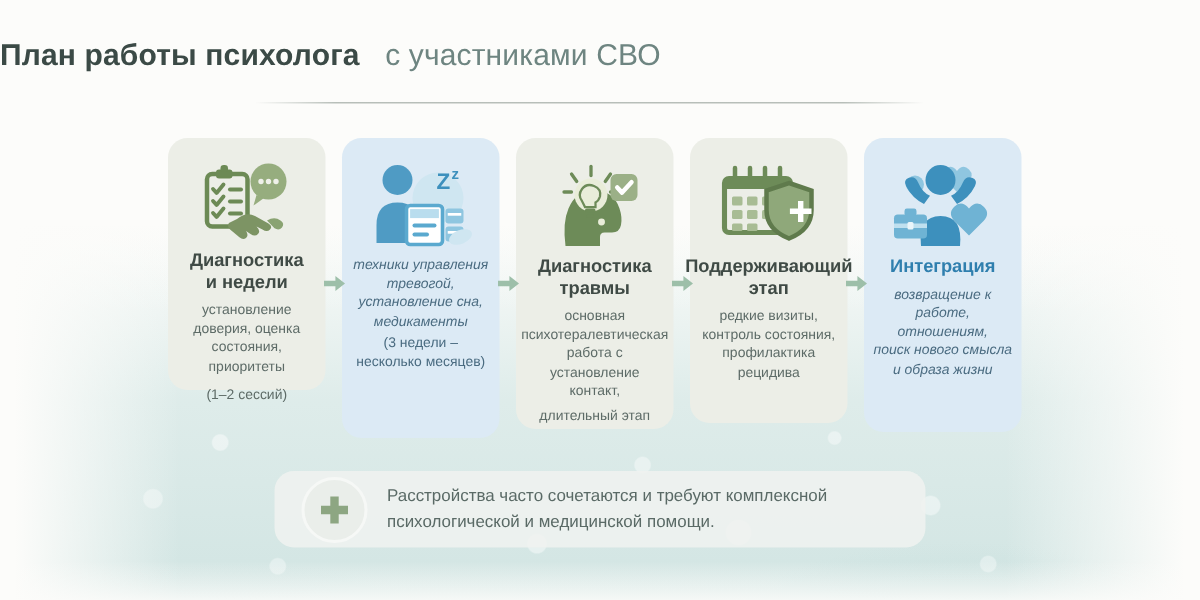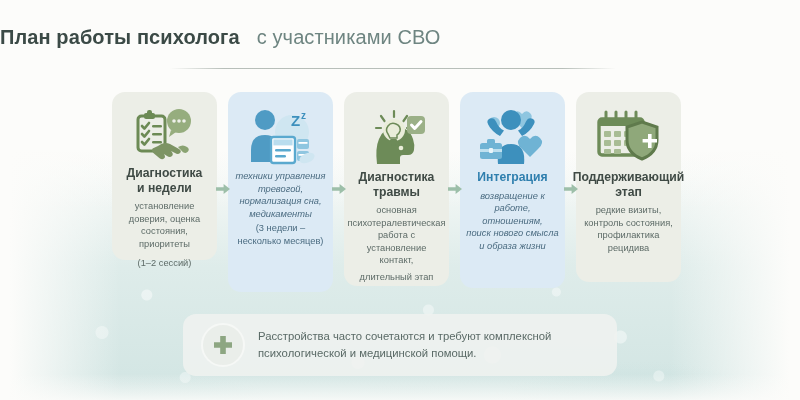--- a/index.html
+++ b/index.html
@@ -82,21 +82,21 @@
   }
   .card-body.blue{color:#4a6b80;font-style:italic;}
   .card-note{font-size:9.3px;line-height:12.6px;text-align:center;color:#5d6b67;margin-top:7px;}
 
   
   .arrow{position:absolute;top:182px;width:14px;height:14px;}
   .arrow svg{display:block;}
 
   
   .banner{
-    position:absolute;left:183px;top:314px;width:434px;height:62px;
+    position:absolute;left:183px;top:314px;width:434px;height:51px;
     border-radius:13px;background:rgba(240,242,240,.86);
     display:flex;align-items:center;gap:13px;padding:0 18px;box-sizing:border-box;
   }
   .banner-badge{
     width:40px;height:40px;border-radius:50%;flex:0 0 40px;
     background:#eaeeea;border:2px solid #f6f8f6;
     display:flex;align-items:center;justify-content:center;
   }
   .banner-text{font-size:11.3px;line-height:17px;color:#5a6a66;}
 </style>
@@ -170,21 +170,21 @@
           <rect x="52" y="33" width="12" height="10" rx="2" fill="#8fc6e0"></rect>
           <rect x="52" y="45" width="12" height="10" rx="2" fill="#8fc6e0"></rect>
           <rect x="53.5" y="36" width="9" height="1.8" fill="#ffffff"></rect>
           <rect x="53.5" y="48" width="9" height="1.8" fill="#ffffff"></rect>
           <ellipse cx="62" cy="52" rx="8" ry="4.6" fill="#cfe6f1" transform="rotate(-22 62 52)"></ellipse>
         </svg>
       </div>
       <div class="card-body blue">
         <div>техники управления</div>
         <div>тревогой,</div>
-        <div>нормализация сна,</div>
+        <div>установление сна,</div>
         <div>медикаменты</div>
       </div>
       <div class="card-note" style="margin-top:2px;color:#4a6b80;">(3 недели – несколько месяцев)</div>
     </div>
 
     <div class="card green c3">
       <div class="card-icon">
         <svg width="68" height="60" viewBox="0 0 68 60">
           <path d="M14 58 q-2-16 2-25 q5-12 17-12 q13 0 17 12 q2 6 1 11 q-1 5 -6 5 h-5 q-3 0-3 3 v6 z" fill="#6d8b58"></path>
           <circle cx="31" cy="24" r="11" fill="#e9edd9"></circle>
@@ -207,47 +207,20 @@
         <div>Диагностика</div>
         <div>травмы</div>
       </div>
       <div class="card-body">
         <div>основная</div>
         <div>психотералевтическая</div>
         <div>работа с установление</div>
         <div>контакт,</div>
       </div>
       <div class="card-note" style="margin-top:4px;">длительный этап</div>
-    </div>
-
-    <div class="card blue c4">
-      <div class="card-icon">
-        <svg width="70" height="60" viewBox="0 0 70 60">
-          <path d="M44 8 q4-5 8-1 q4 4-1 8 l-7 7 l-7-7 q-5-4-1-8 q4-4 8 1 z" fill="#8fc6e0"></path>
-          <path d="M52 33 q5-6 10-1 q5 5-2 11 l-8 8 l-8-8 q-7-6-2-11 q5-5 10 1 z" fill="#6fb3d4"></path>
-          <circle cx="16" cy="17" r="6" fill="#8fc6e0"></circle>
-          <circle cx="33" cy="14" r="10" fill="#3d90bd"></circle>
-          <path d="M20 58 q-2-20 13-20 q15 0 13 20 z" fill="#3d90bd"></path>
-          <path d="M22 30 q-8-4-12-12 q-2-4 2-5.5 q4-1.5 6 3 q3 7 8 9 z" fill="#3d90bd"></path>
-          <path d="M44 30 q8-4 12-12 q2-4-2-5.5 q-4-1.5-6 3 q-3 7-8 9 z" fill="#3d90bd"></path>
-          <rect x="2" y="37" width="22" height="16" rx="2.5" fill="#6fb3d4"></rect>
-          <rect x="9" y="33" width="8" height="5" rx="1.6" fill="#6fb3d4"></rect>
-          <rect x="2" y="43" width="22" height="3" fill="#bfe0ef"></rect>
-          <rect x="11" y="42" width="4" height="5" rx="1" fill="#eaf5fa"></rect>
-        </svg>
-      </div>
-      <div class="card-title blue">
-        <div>Интеграция</div>
-      </div>
-      <div class="card-body blue">
-        <div>возвращение к работе,</div>
-        <div>отношениям,</div>
-        <div>поиск нового смысла</div>
-        <div>и образа жизни</div>
-      </div>
     </div>
 
     <div class="card green c5">
       <div class="card-icon">
         <svg width="70" height="60" viewBox="0 0 70 60">
           <g stroke="#6d8b58" stroke-width="3" stroke-linecap="round">
             <line x1="12" y1="6" x2="12" y2="16"></line>
             <line x1="22" y1="6" x2="22" y2="16"></line>
             <line x1="32" y1="6" x2="32" y2="16"></line>
             <line x1="42" y1="6" x2="42" y2="16"></line>
@@ -274,20 +247,47 @@
         <div>этап</div>
       </div>
       <div class="card-body">
         <div>редкие визиты,</div>
         <div>контроль состояния,</div>
         <div>профилактика</div>
         <div>рецидива</div>
       </div>
     </div>
 
+    <div class="card blue c4">
+      <div class="card-icon">
+        <svg width="70" height="60" viewBox="0 0 70 60">
+          <path d="M44 8 q4-5 8-1 q4 4-1 8 l-7 7 l-7-7 q-5-4-1-8 q4-4 8 1 z" fill="#8fc6e0"></path>
+          <path d="M52 33 q5-6 10-1 q5 5-2 11 l-8 8 l-8-8 q-7-6-2-11 q5-5 10 1 z" fill="#6fb3d4"></path>
+          <circle cx="16" cy="17" r="6" fill="#8fc6e0"></circle>
+          <circle cx="33" cy="14" r="10" fill="#3d90bd"></circle>
+          <path d="M20 58 q-2-20 13-20 q15 0 13 20 z" fill="#3d90bd"></path>
+          <path d="M22 30 q-8-4-12-12 q-2-4 2-5.5 q4-1.5 6 3 q3 7 8 9 z" fill="#3d90bd"></path>
+          <path d="M44 30 q8-4 12-12 q2-4-2-5.5 q-4-1.5-6 3 q-3 7-8 9 z" fill="#3d90bd"></path>
+          <rect x="2" y="37" width="22" height="16" rx="2.5" fill="#6fb3d4"></rect>
+          <rect x="9" y="33" width="8" height="5" rx="1.6" fill="#6fb3d4"></rect>
+          <rect x="2" y="43" width="22" height="3" fill="#bfe0ef"></rect>
+          <rect x="11" y="42" width="4" height="5" rx="1" fill="#eaf5fa"></rect>
+        </svg>
+      </div>
+      <div class="card-title blue">
+        <div>Интеграция</div>
+      </div>
+      <div class="card-body blue">
+        <div>возвращение к работе,</div>
+        <div>отношениям,</div>
+        <div>поиск нового смысла</div>
+        <div>и образа жизни</div>
+      </div>
+    </div>
+
   </div>
 
   <div class="arrow" style="left:216px;">
     <svg width="14" height="14" viewBox="0 0 14 14">
         <path d="M0 5.2 h7.6 V2 L14 7 l-6.4 5 V8.8 H0 z" fill="#9dbfa9"></path>
       </svg>
   </div>
   <div class="arrow" style="left:332px;">
     <svg width="14" height="14" viewBox="0 0 14 14">
         <path d="M0 5.2 h7.6 V2 L14 7 l-6.4 5 V8.8 H0 z" fill="#9dbfa9"></path>

